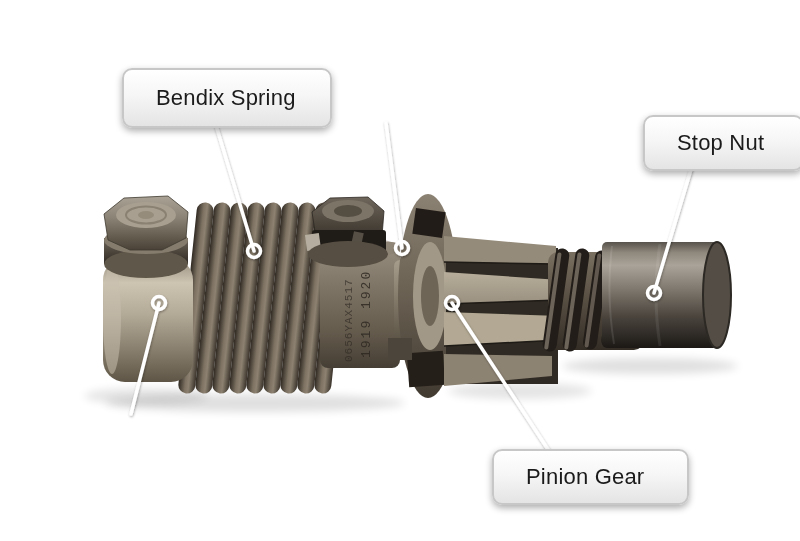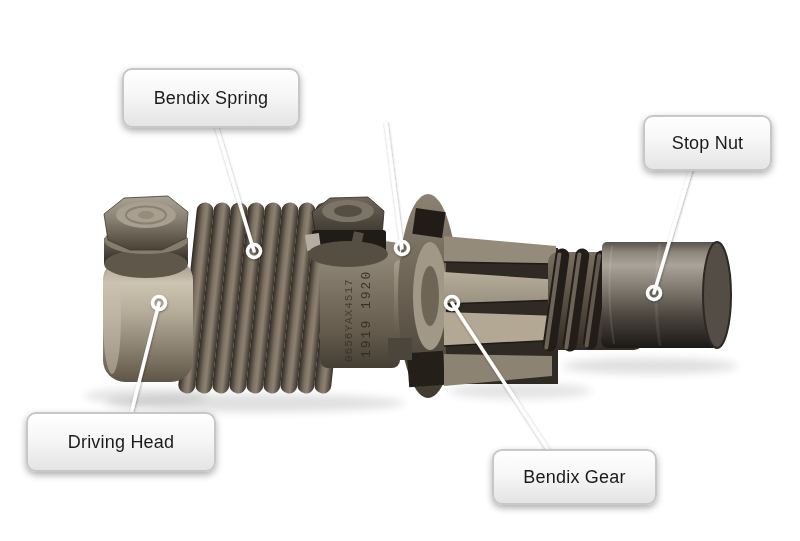--- a/index.html
+++ b/index.html
@@ -6,30 +6,31 @@
   .stage{
     position:relative;
     width:800px;height:541px;
     background:#ffffff;
     overflow:hidden;
     font-family:"Liberation Sans", sans-serif;
   }
   .stage svg{position:absolute;left:0;top:0;}
   .callout{
     position:absolute;
-    display:flex;align-items:center;justify-content:center;
+    display:flex;align-items:center;
     background:linear-gradient(180deg,#ffffff 0%,#f6f6f6 45%,#e4e4e4 100%);
     border:2px solid #c7c7c7;
     border-radius:10px;
     box-shadow:0 3px 7px rgba(0,0,0,0.32), inset 0 1px 0 #ffffff;
     color:#1b1b1b;
-    font-size:18px;
+    font-size:22px;
     letter-spacing:0.2px;
     white-space:nowrap;
     z-index:5;
+    padding-left:32px;
   }
   #callout-bendix-spring{left:122px;top:68px;width:174px;height:56px;}
   #callout-drift-pin{left:321px;top:73px;width:121px;height:51px;}
   #callout-stop-nut{left:643px;top:115px;width:125px;height:52px;}
   #callout-driving-head{left:26px;top:412px;width:186px;height:56px;}
   #callout-pinion-gear{left:492px;top:449px;width:161px;height:52px;}
 </style>
 </head>
 <body>
 
@@ -207,20 +208,17 @@
       <circle cx="452" cy="303" r="6.5"></circle>
     </g>
   </svg>
 
   <div class="callout" id="callout-bendix-spring">
     <span>Bendix Spring</span>
   </div>
   <div class="callout" id="callout-stop-nut">
     <span>Stop Nut</span>
   </div>
-  <div class="callout" id="callout-driving-head">
-    <span>Driving Head</span>
+  <div class="callout" id="callout-pinion-gear">
+    <span>Pinion Gear</span>
   </div>
-  <div class="callout" id="callout-pinion-gear">
-    <span>Bendix Gear</span>
-  </div>
 
 </div>
 
 </body></html>

